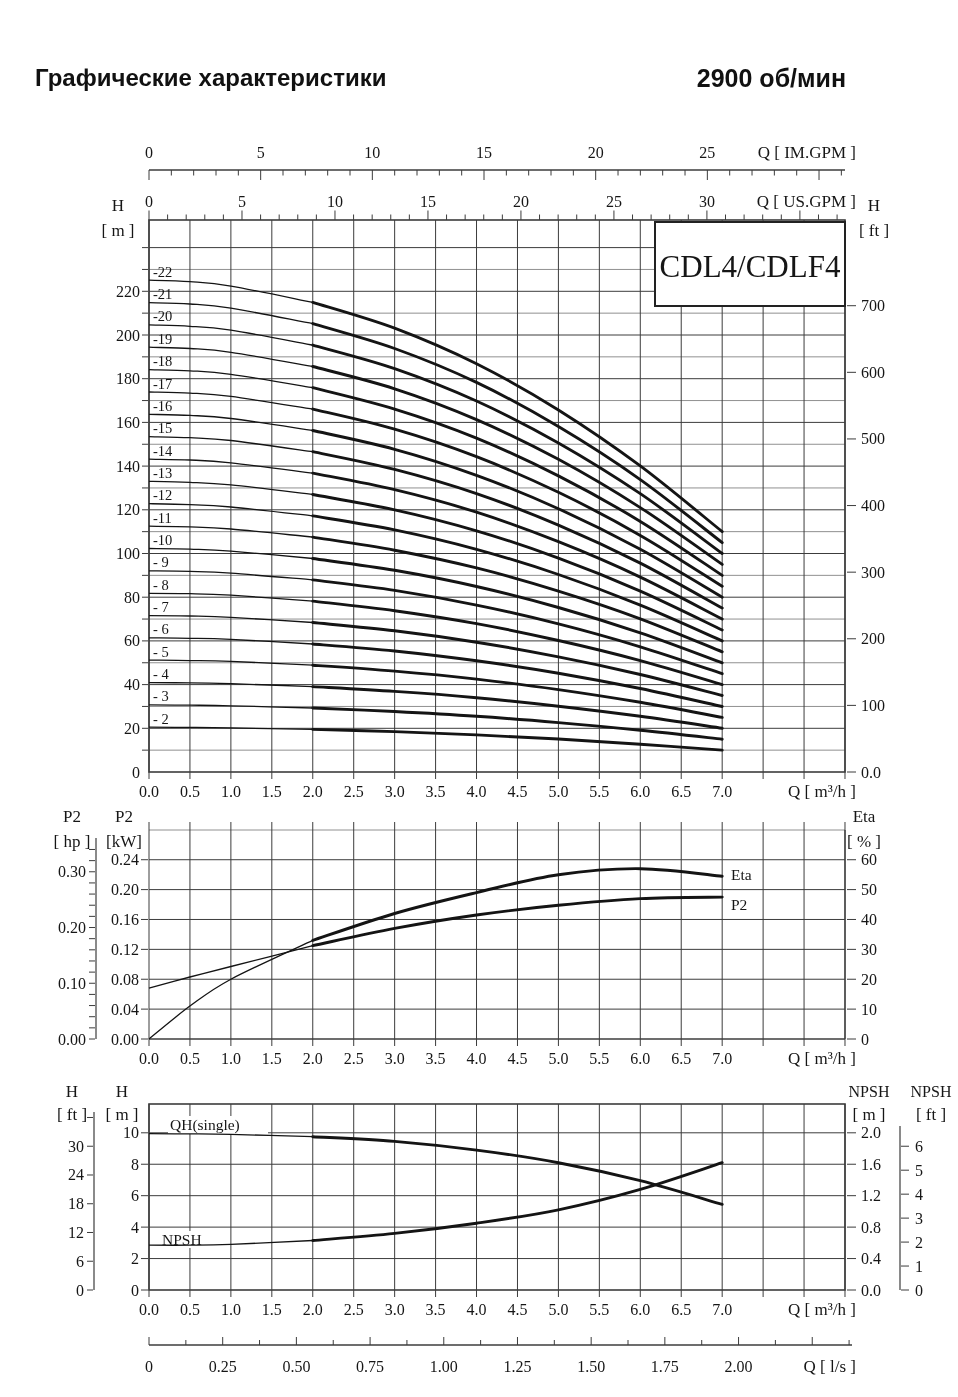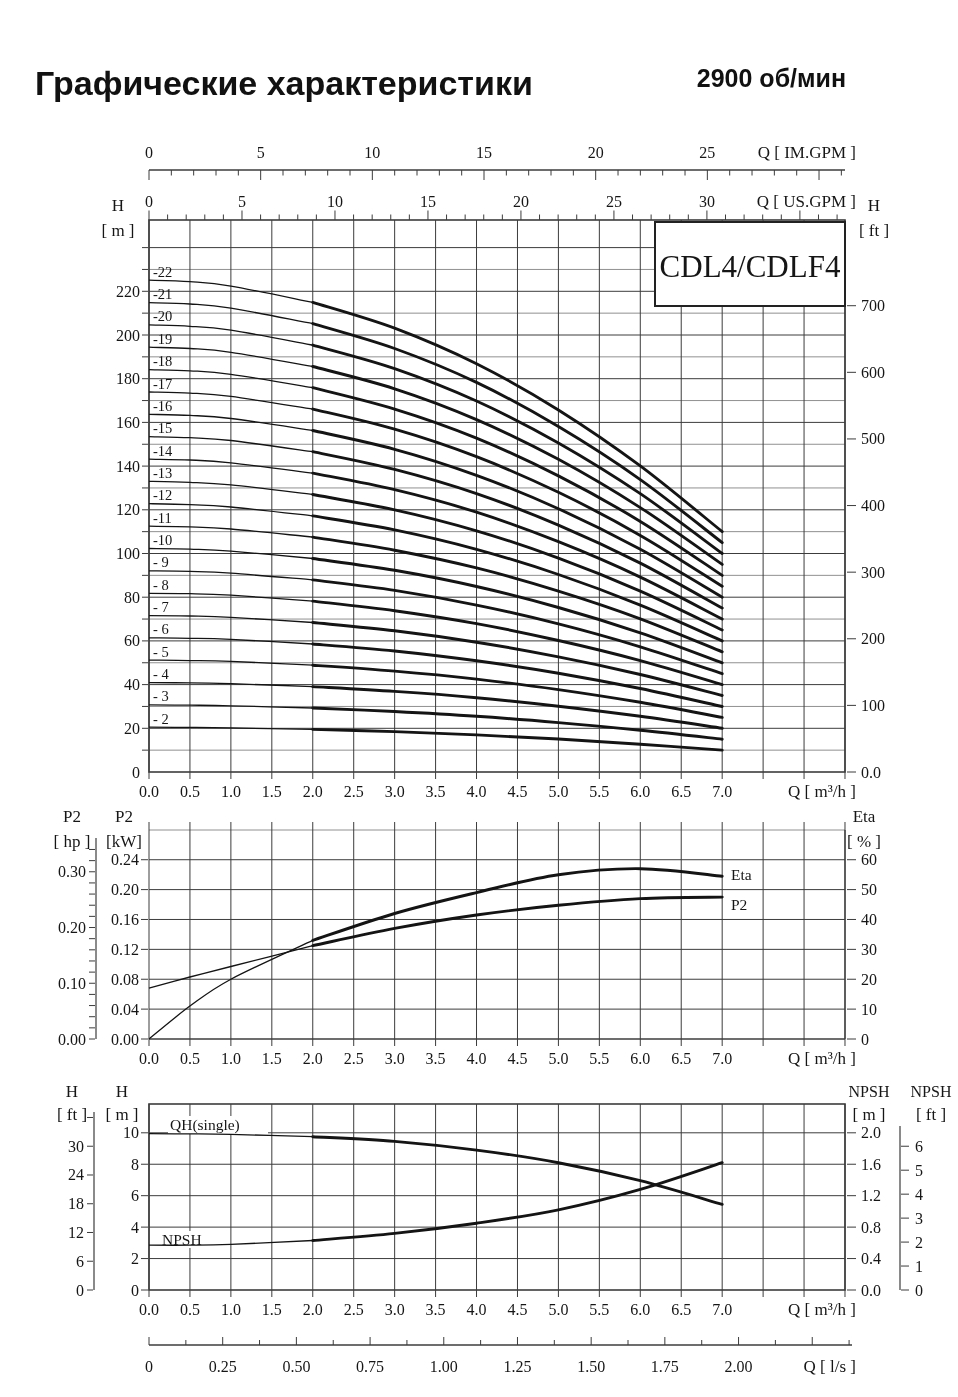--- a/index.html
+++ b/index.html
@@ -1,20 +1,20 @@
 <!DOCTYPE html>
 <html><head>
 <meta charset="utf-8">
 <style>
   html,body{margin:0;padding:0;background:#fff;}
   #page{position:relative;width:958px;height:1397px;background:#ffffff;overflow:hidden;
         font-family:"Liberation Serif","DejaVu Serif",serif;}
   #titlebar{position:absolute;left:0;top:64px;width:958px;height:40px;}
   #title-left{position:absolute;left:35px;top:0;font-family:"Liberation Sans","DejaVu Sans",sans-serif;
-        font-weight:bold;font-size:34px;color:#111;}
+        font-weight:bold;font-size:24px;color:#111;}
   #title-right{position:absolute;right:112px;top:0;font-family:"Liberation Sans","DejaVu Sans",sans-serif;
         font-weight:bold;font-size:25px;color:#111;}
   svg text{fill:#161616;}
 </style>
 </head>
 <body>
 
 <div id="page">
   <div id="titlebar">
     <div id="title-left">Графические характеристики</div>

